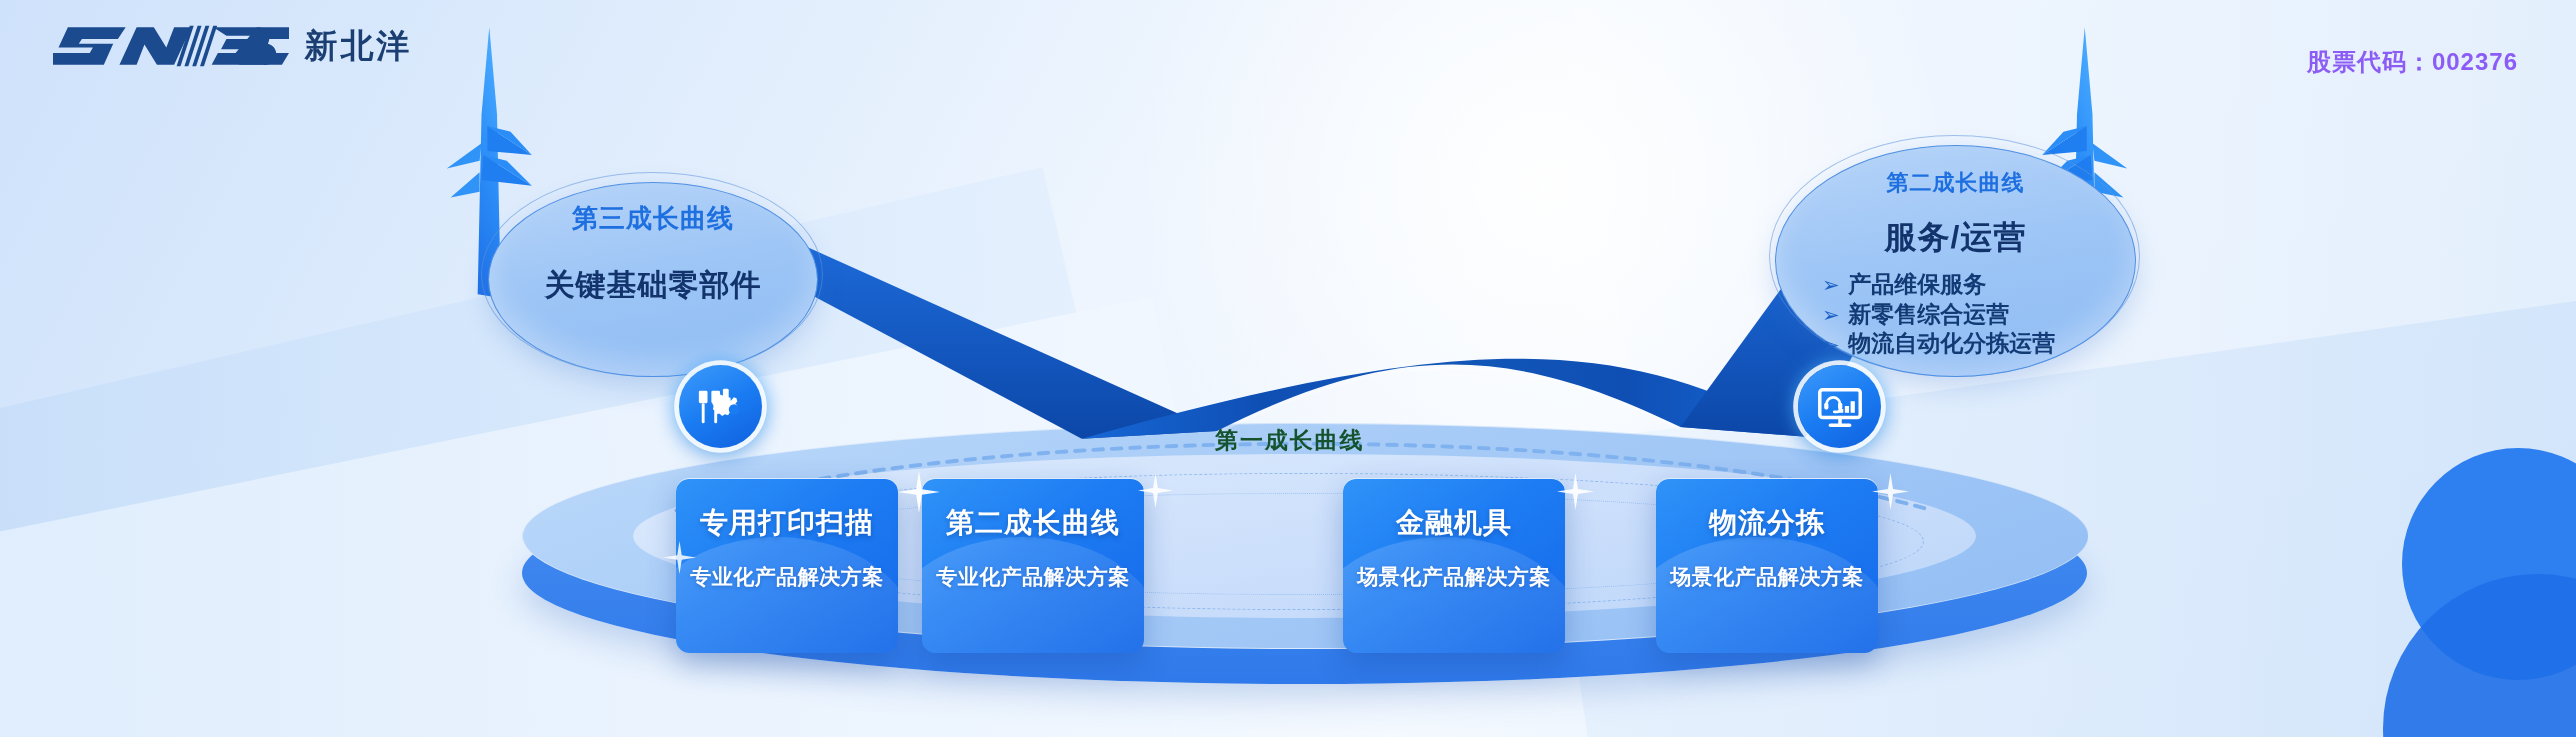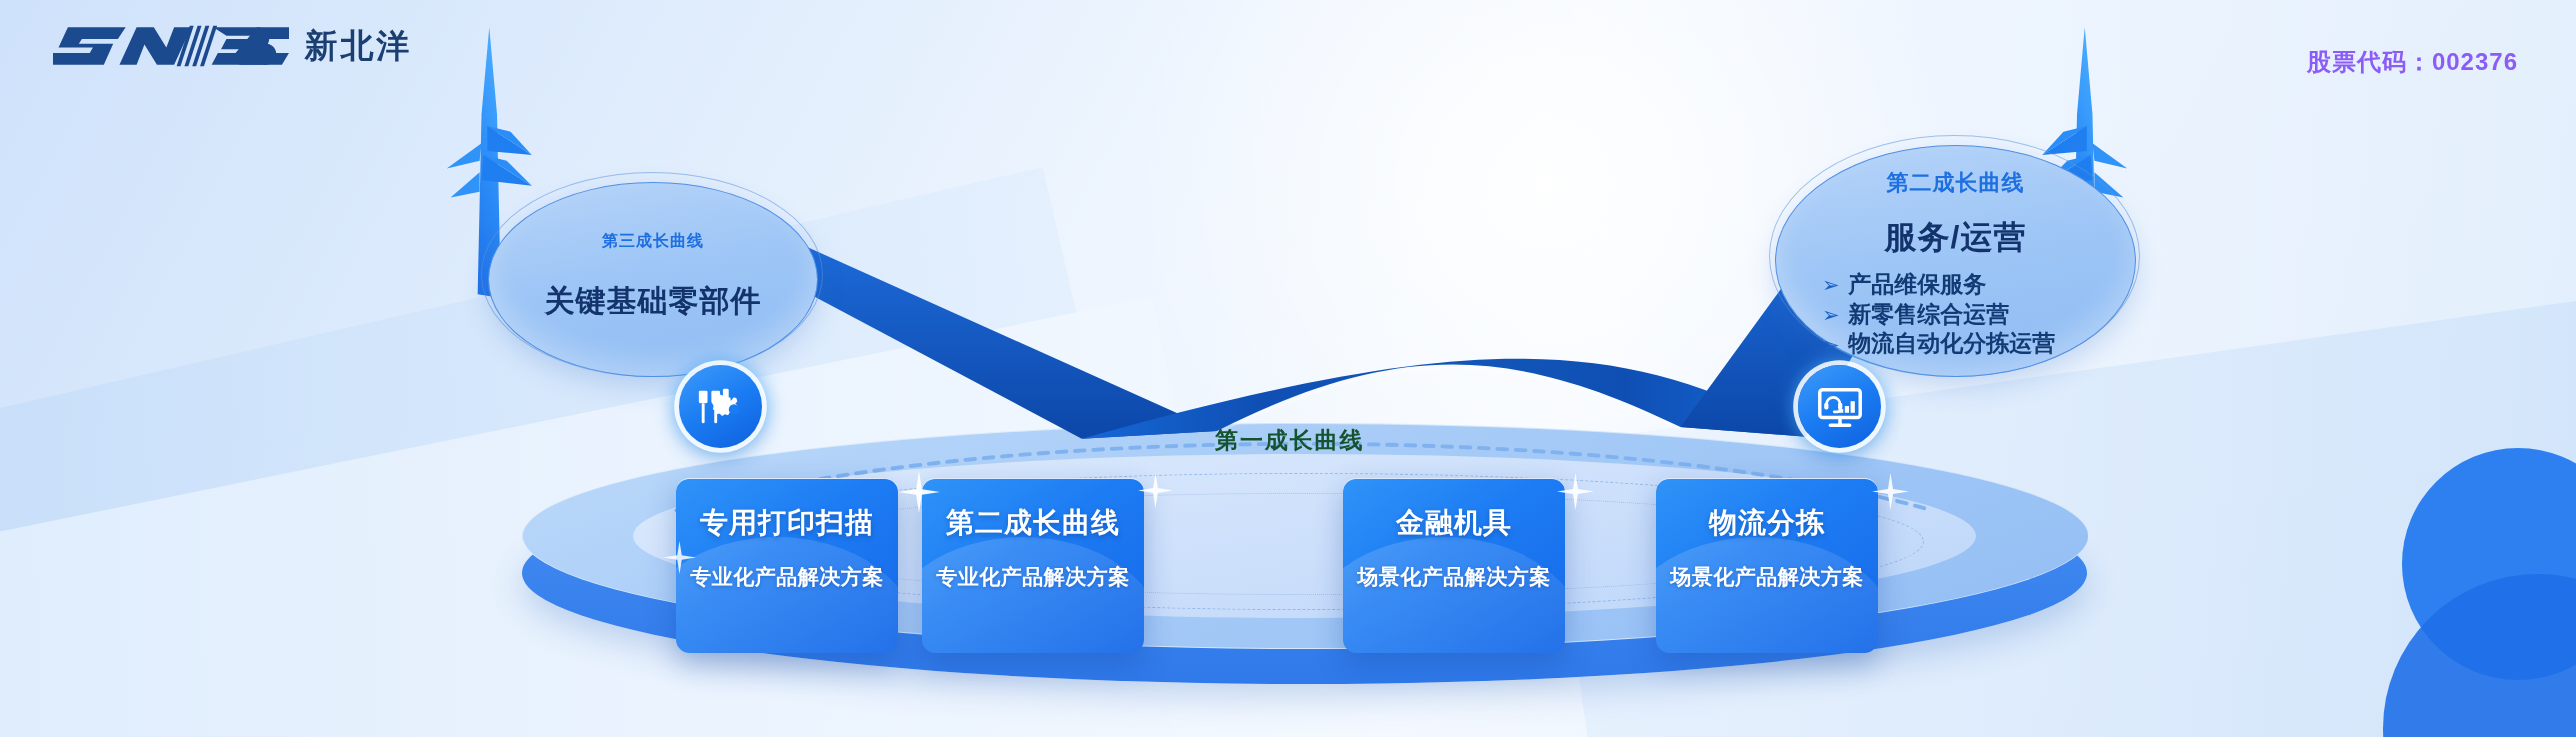--- a/index.html
+++ b/index.html
@@ -302,21 +302,21 @@
       <path d="M 50 122 L 96 152 L 74 128 Z" fill="#2b8df7"></path>
       <path d="M 46 152 L 96 184 L 44 178 Z" fill="#1f7ef0"></path>
       <path d="M 46 152 L 96 184 L 70 158 Z" fill="#2b8df7"></path>
       <path d="M 44 140 L 8 166 L 42 158 Z" fill="#2f93f8"></path>
       <path d="M 42 170 L 12 196 L 42 190 Z" fill="#2f93f8"></path>
     </g>
   </svg>
 
   <div class="bubble-ghost" style="left:481px;top:172px;width:340px;height:203px;"></div>
   <div class="bubble" style="left:488px;top:182px;width:328px;height:193px;">
-    <div class="bubble-kicker" style="font-size:16px;margin-top:48px;">第三成长曲线</div>
+    <div class="bubble-kicker" style="font-size:26px;margin-top:18px;">第三成长曲线</div>
     <div class="bubble-title" style="font-size:30px;margin-top:29px;">关键基础零部件</div>
   </div>
 
   <div class="icon-circle" style="left:679px;top:365px;">
     <svg width="52" height="52" viewBox="0 0 54 54">
       <g fill="#ffffff">
 
         <rect x="4" y="10" width="9" height="13" rx="1.5"></rect>
         <rect x="7" y="23" width="3" height="21" rx="1.5"></rect>
 

